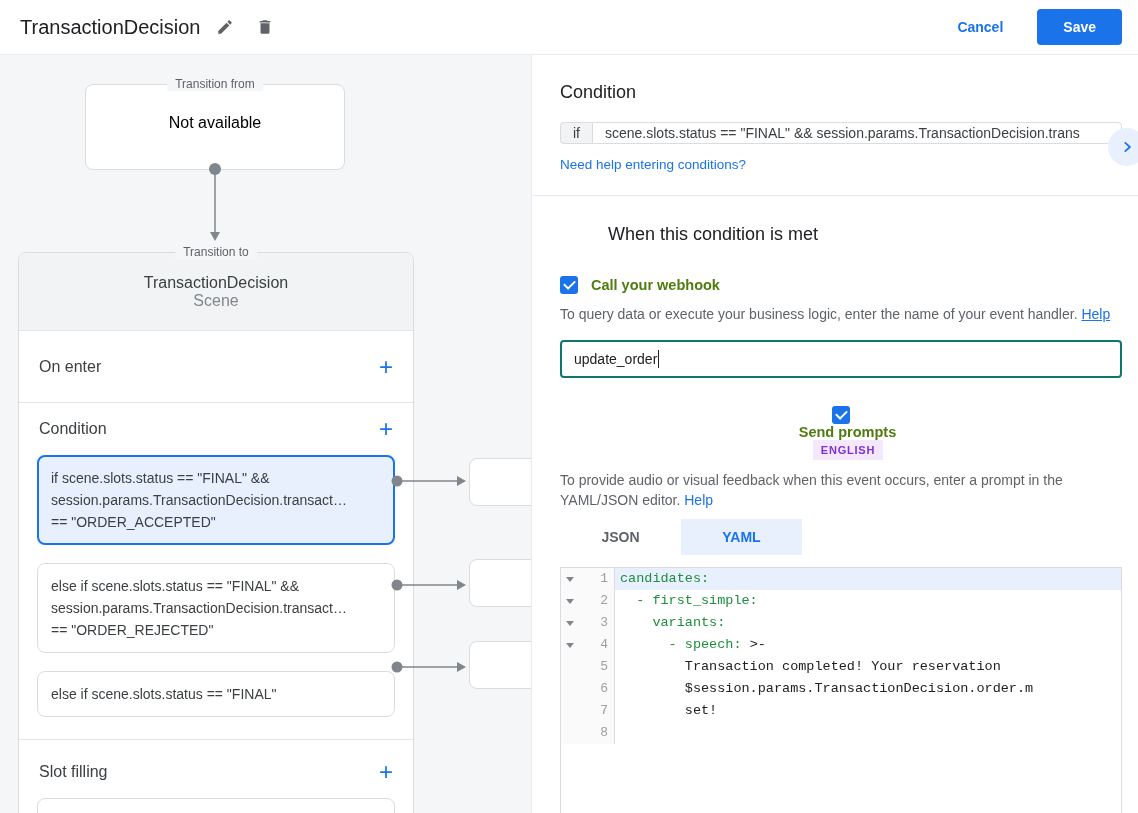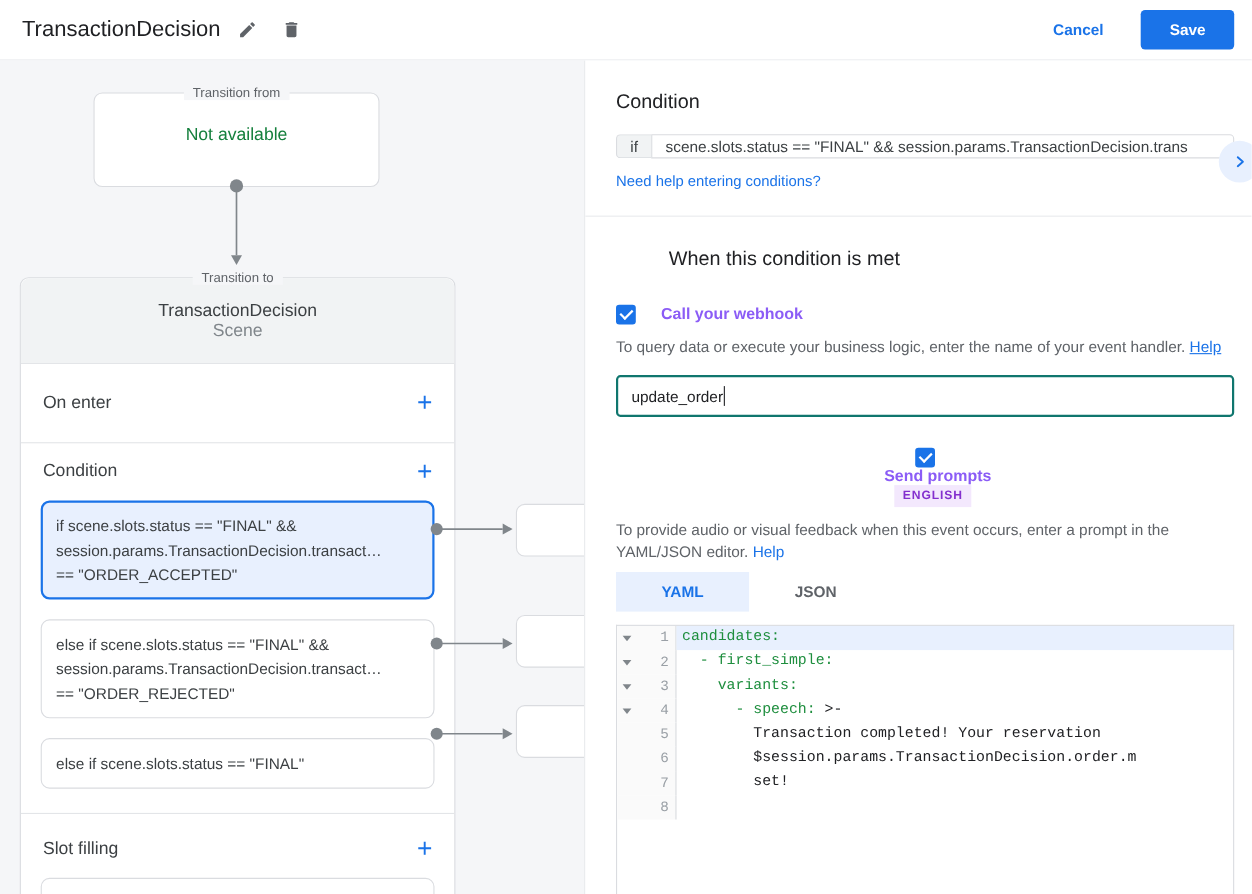--- a/index.html
+++ b/index.html
@@ -22,21 +22,21 @@
   .main { display:flex; height:758px; }
   .canvas { position:relative; width:531px; background:#f5f6f8; overflow:hidden; flex:none; }
   .panel { flex:1; background:#fff; border-left:1px solid #e8eaed; position:relative;
            padding:0 16px 0 28px; overflow:hidden; }
 
   
   .tfrom { position:absolute; left:85px; top:29px; width:260px; height:86px; background:#fff;
            border:1px solid #dadce0; border-radius:8px; display:flex; align-items:center; justify-content:center; }
   .box-legend { position:absolute; top:-8px; left:50%; transform:translateX(-50%); background:#f5f6f8;
                 padding:0 8px; font-size:12px; color:#5f6368; white-space:nowrap; }
-  .tfrom .content { font-size:16px; color:#15803d; margin-top:-8px; }
+  .tfrom .content { font-size:16px; color:#000000; margin-top:-8px; }
 
   
   .tto { position:absolute; left:18px; top:197px; width:396px; height:600px; background:#fff;
          border:1px solid #dadce0; border-radius:8px 8px 0 0; }
   .tto-head { background:#f1f3f4; border-radius:8px 8px 0 0; border-bottom:1px solid #e3e5e8;
               height:78px; text-align:center; padding-top:21px; }
   .tto-head .scene-title { font-size:16px; color:#3c4043; }
   .tto-head .scene-sub { font-size:16px; color:#80868b; margin-top:0; }
 
   .sec-row { display:flex; align-items:center; justify-content:space-between; padding:0 20px; }
@@ -71,21 +71,21 @@
   .if-input { flex:1; border:1px solid #dadce0; border-radius:0 4px 4px 0; padding:0 12px;
               font-size:14px; color:#3c4043; display:flex; align-items:center; white-space:nowrap; overflow:hidden; }
   .help-link { display:inline-block; margin-top:13px; color:#1a73e8; font-size:13.5px; text-decoration:none; cursor:pointer; }
   .panel-divider { border-bottom:1px solid #e8eaed; margin:22px -16px 0 -28px; }
   .when-title { margin-top:26px;margin-left:48px; }
 
   .check-row { display:flex; align-items:center; margin-top:30px; }
   .cb { width:18px; height:18px; background:#1a73e8; border-radius:3px; position:relative; cursor:pointer; flex:none; }
   .cb::after { content:""; position:absolute; left:4px; top:4px; width:9px; height:5px;
                border-left:2px solid #fff; border-bottom:2px solid #fff; transform:rotate(-45deg); }
-  .check-label { font-size:14.5px; font-weight:700; color:#8b5cf6; margin-left:23px; }
+  .check-label { font-size:14.5px; font-weight:700; color:#4d7c0f; margin-left:13px; }
   .badge { margin-left:14px; background:#f3e8fd; color:#8430ce; font-size:11px; font-weight:700;
            letter-spacing:0.8px; padding:4px 8px; border-radius:0; }
   .helper { margin-top:10px; font-size:14px; color:#5f6368; line-height:20px; max-width:555px; }
   .helper a { color:#1a73e8; cursor:pointer; }
   .helper a.u { text-decoration:underline; }
   .text-input { margin-top:16px; height:38px; border:2px solid #0f766e; border-radius:4px;
                 padding:0 12px; font-size:14px; color:#202124; display:flex; align-items:center; cursor:text; }
   .caret { display:inline-block; width:0; height:18px; border-left:1.5px solid #202124; margin-left:1px; }
 
   .tabs { display:flex; margin-top:9px; }
@@ -233,22 +233,22 @@
       <span class="cb"></span>
       <span class="check-label">Send prompts</span>
       <span class="badge">ENGLISH</span>
     </div>
     <div class="helper">
       <span>To provide audio or visual feedback when this event occurs, enter a prompt in the YAML/JSON editor.</span>
       <a>Help</a>
     </div>
 
     <div class="tabs">
+      <button class="tab">JSON</button>
       <button class="tab active">YAML</button>
-      <button class="tab">JSON</button>
     </div>
 
     <div class="editor">
       <div class="ed-row hl">
         <div class="gutter">
             <span class="fold">
               <span class="tri"></span>
             </span>
             <span class="lnum">1</span>
           </div>

